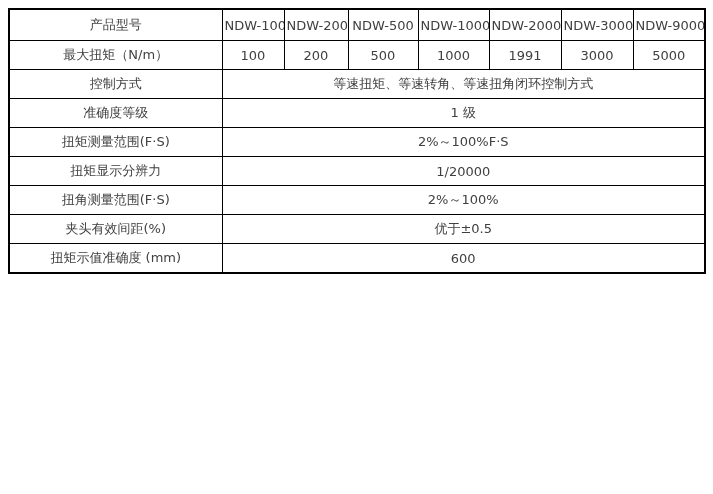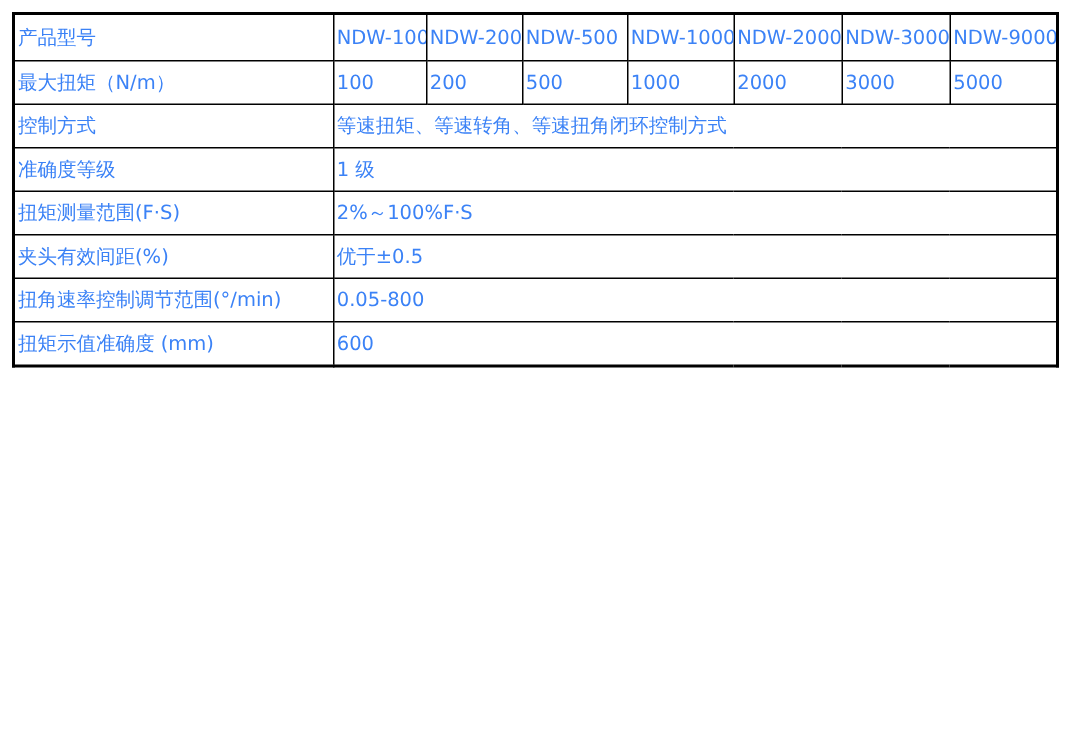--- a/index.html
+++ b/index.html
@@ -21,23 +21,23 @@
     top: 8px;
   }
   table.spec-table {
     border-collapse: collapse;
     table-layout: fixed;
     width: 696px;
     border: 2px solid #000000;
   }
   table.spec-table td {
     border: 1px solid #000000;
-    text-align: left;
+    text-align: center;
     vertical-align: middle;
-    color: #3b82f6;
+    color: #404040;
     font-size: 13px;
     padding: 0 2px;
     height: 28px;
     overflow: hidden;
     white-space: nowrap;
   }
   table.spec-table tr.header-row td {
     height: 30px;
   }
 </style>
@@ -67,43 +67,47 @@
           <td>NDW-2000</td>
           <td>NDW-3000</td>
           <td>NDW-9000</td>
         </tr>
         <tr>
           <td>最大扭矩（N/m）</td>
           <td>100</td>
           <td>200</td>
           <td>500</td>
           <td>1000</td>
-          <td>2000</td>
+          <td>1991</td>
           <td>3000</td>
           <td>5000</td>
         </tr>
         <tr>
           <td>控制方式</td>
           <td colspan="7">等速扭矩、等速转角、等速扭角闭环控制方式</td>
         </tr>
         <tr>
           <td>准确度等级</td>
           <td colspan="7">1 级</td>
         </tr>
         <tr>
           <td>扭矩测量范围(F·S)</td>
           <td colspan="7">2%～100%F·S</td>
         </tr>
         <tr>
+          <td>扭矩显示分辨力</td>
+          <td colspan="7">1/20000</td>
+        </tr>
+        <tr>
+          <td>扭角测量范围(F·S)</td>
+          <td colspan="7">2%～100%</td>
+        </tr>
+        <tr>
           <td>夹头有效间距(%)</td>
           <td colspan="7">优于±0.5</td>
-        </tr>
-        <tr>
-          <td>扭角速率控制调节范围(°/min)</td>
-          <td colspan="7">0.05-800</td>
         </tr>
         <tr>
           <td>扭矩示值准确度 (mm)</td>
           <td colspan="7">600</td>
         </tr>
       </tbody>
     </table>
   </div>
 </div>
 

